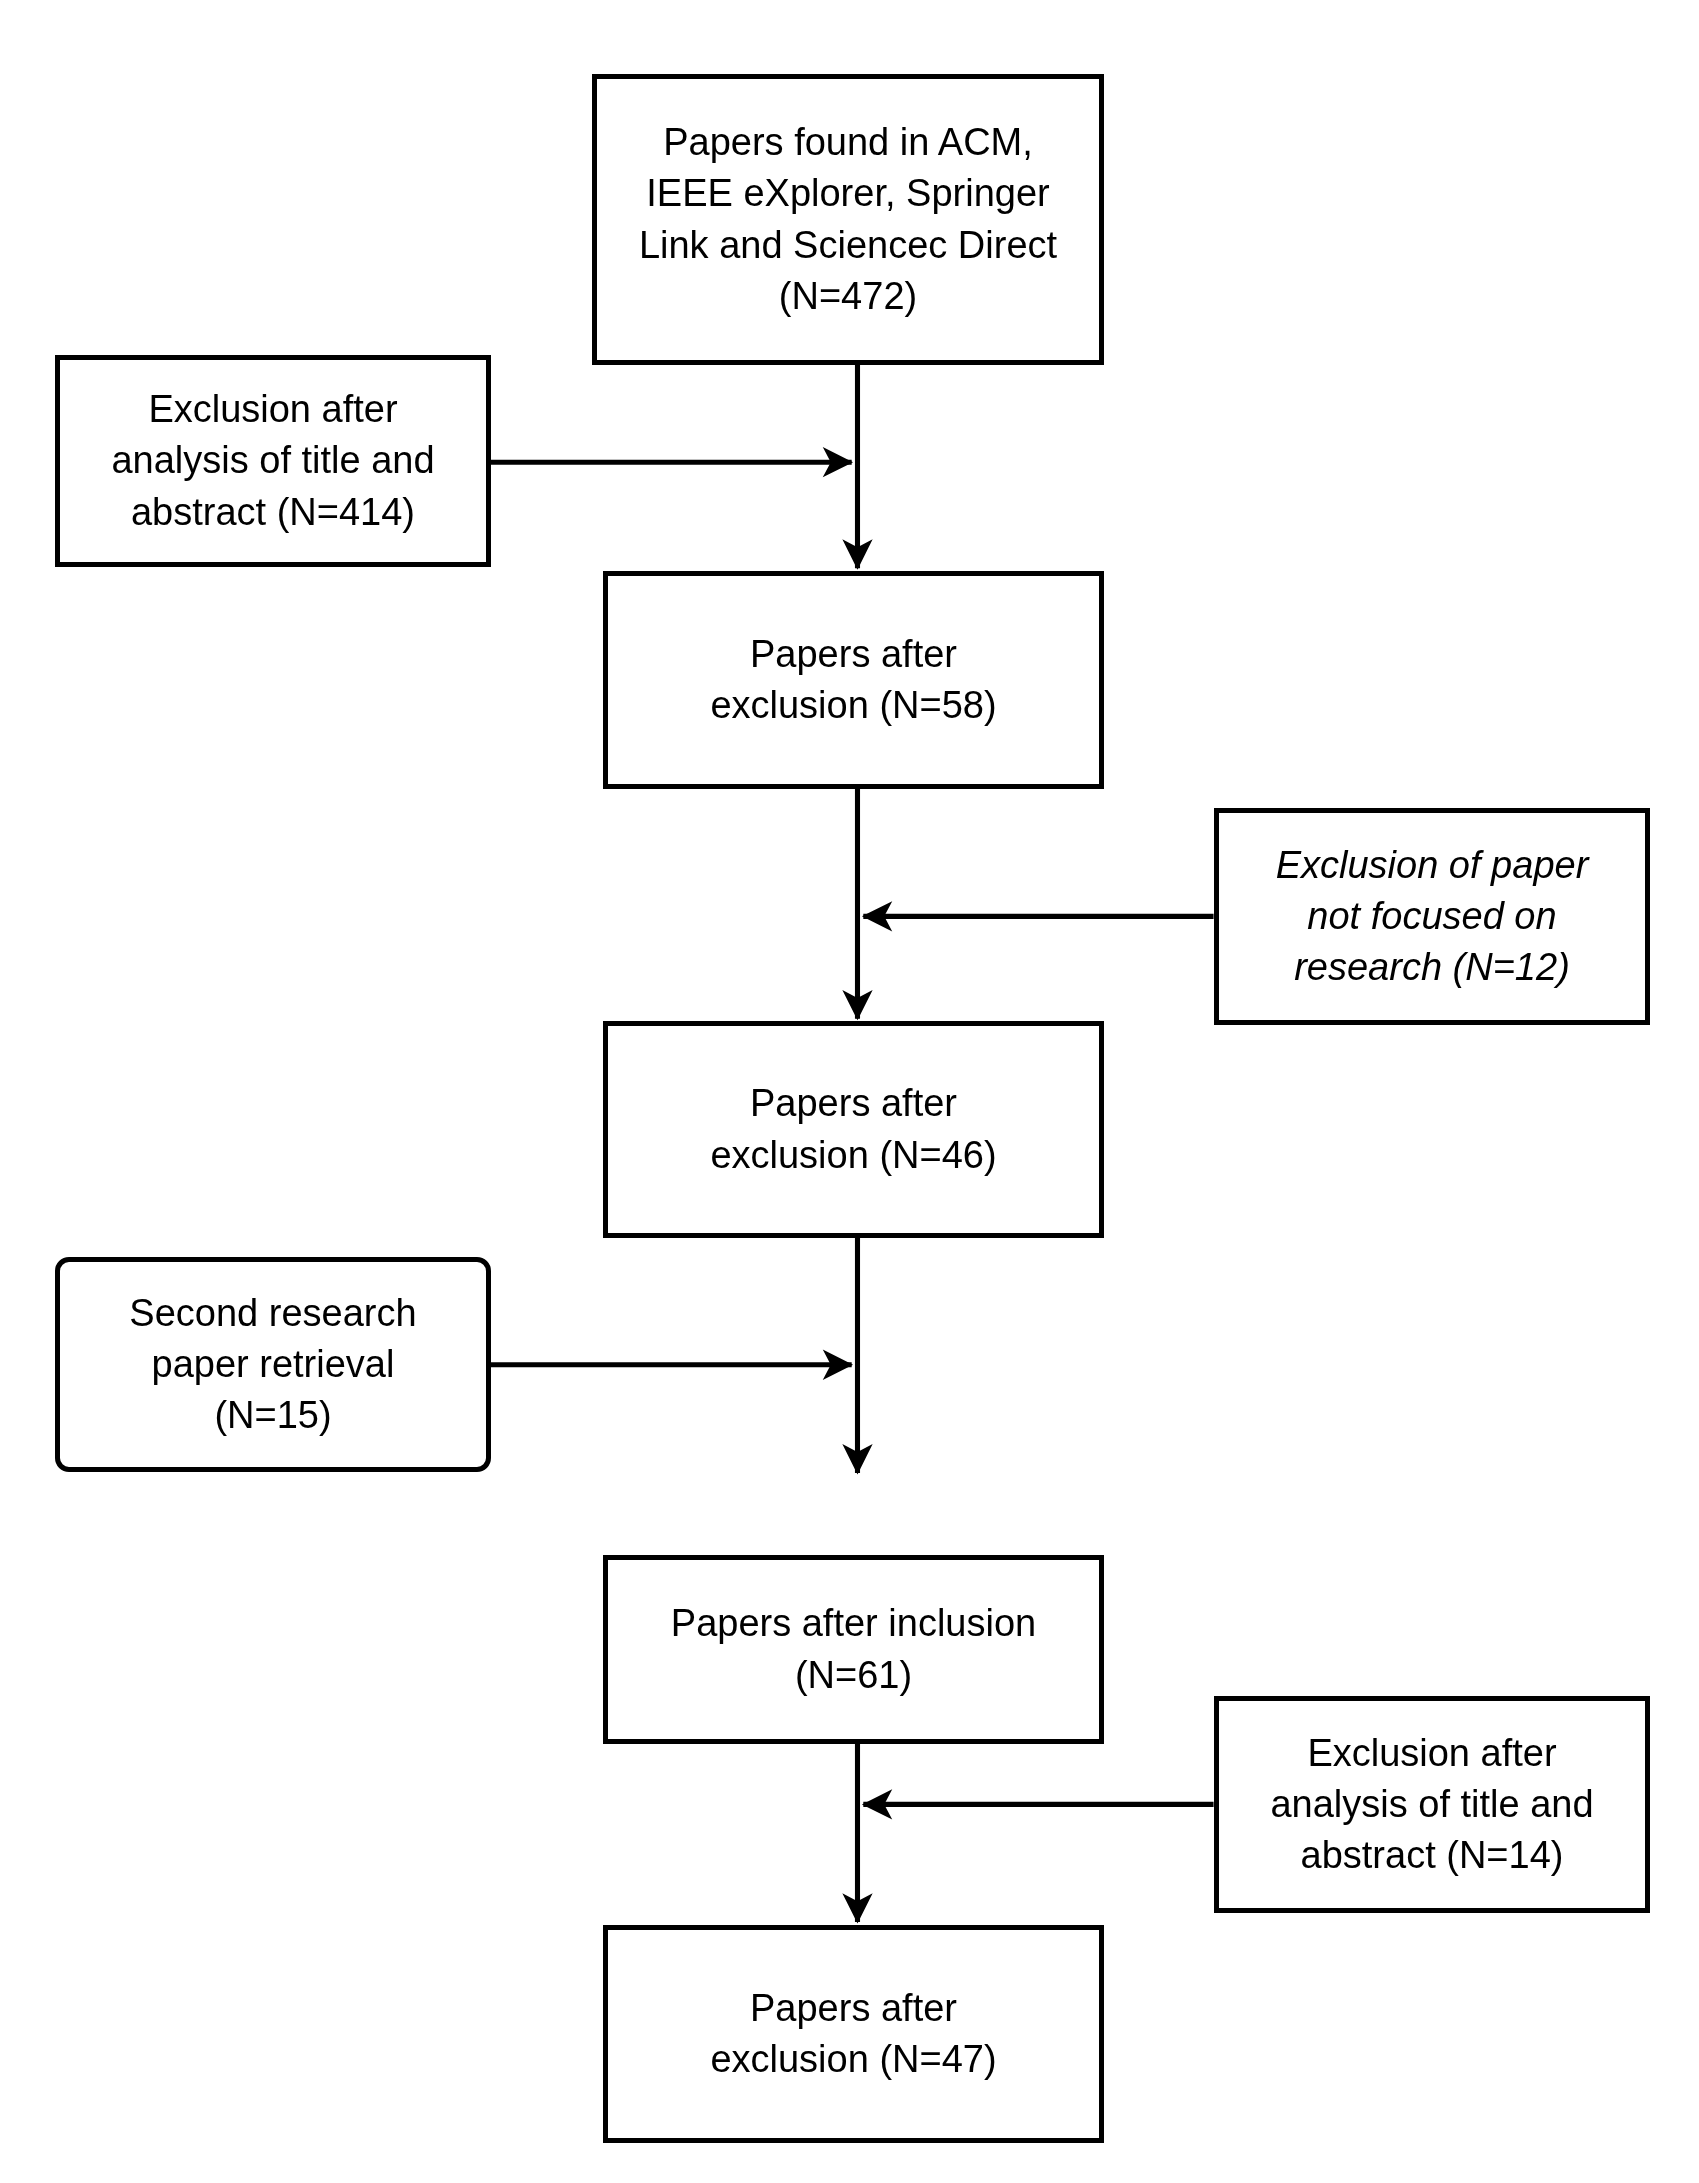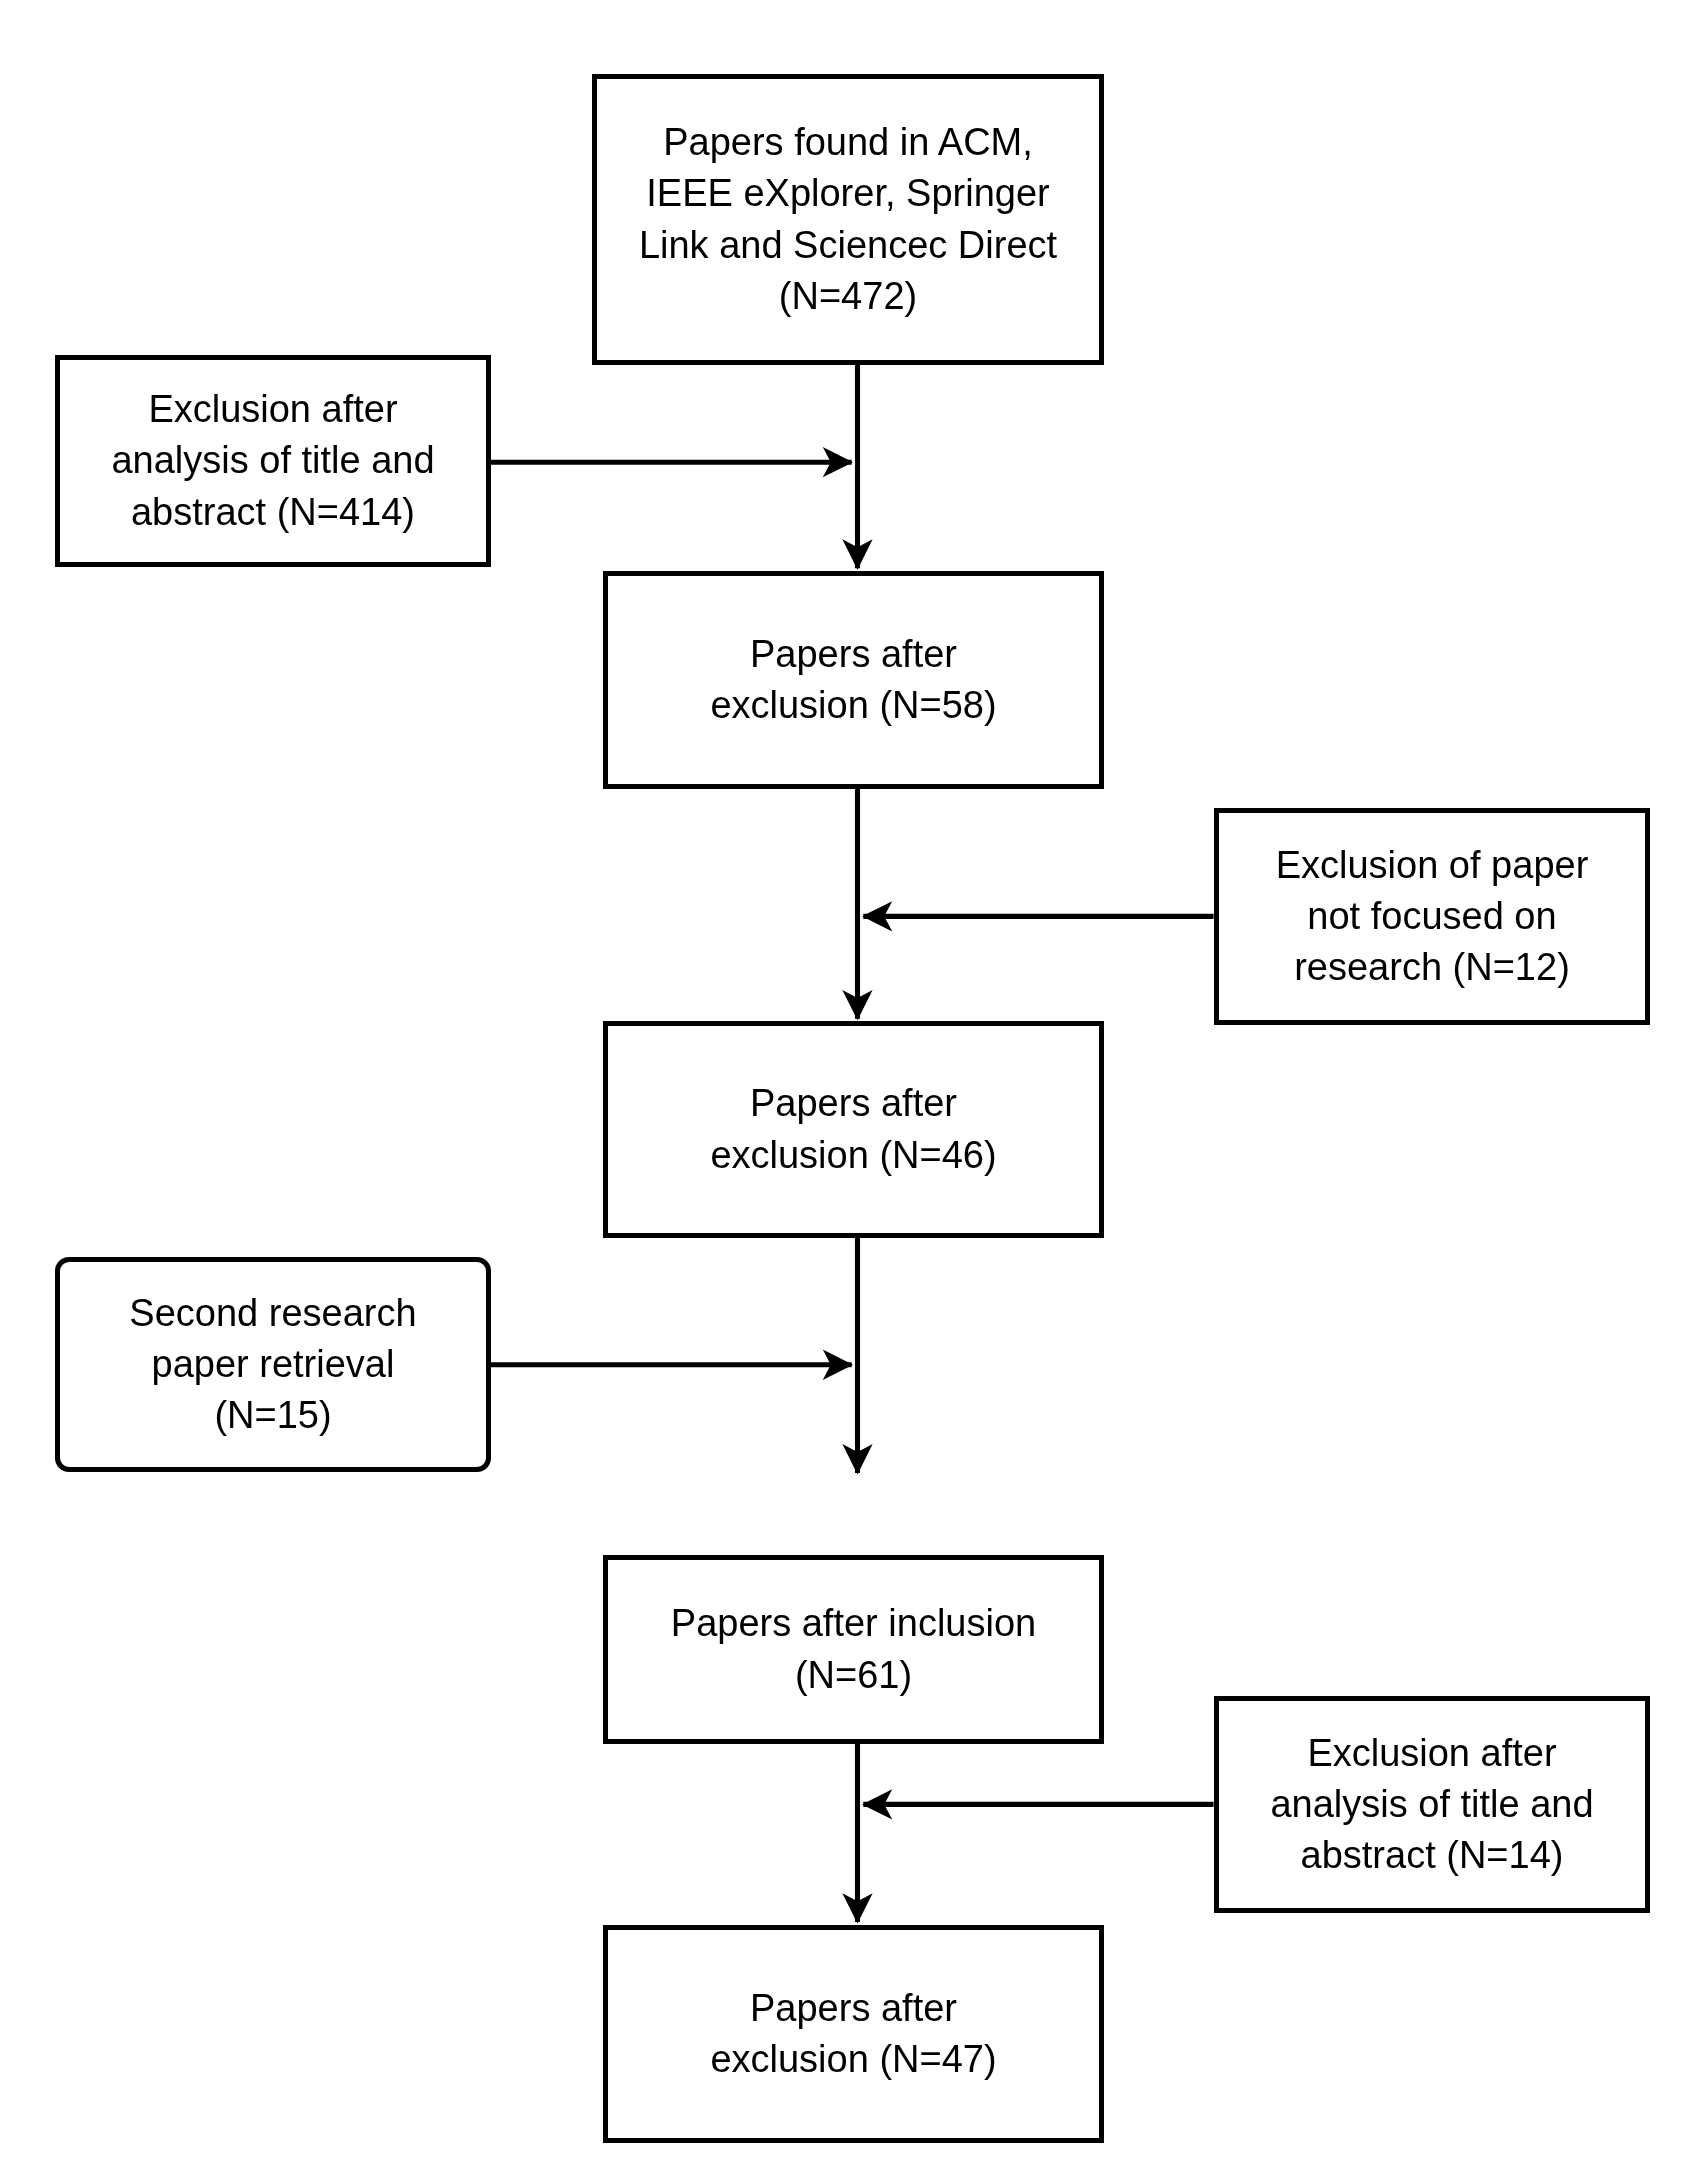--- a/index.html
+++ b/index.html
@@ -28,21 +28,21 @@
   .node .label {
     font-size: 38px;
     line-height: 1.35;
     color: #000000;
     white-space: pre-line;
   }
   
   #n-source   { left: 592px;  top: 36px;   width: 512px; height: 291px; margin-top: 38px; }
   #n-excl414  { left: 55px;   top: 355px;  width: 436px; height: 212px; }
   #n-after58  { left: 603px;  top: 571px;  width: 501px; height: 218px; }
-  #n-excl12   { left: 1214px; top: 808px; width: 436px; height: 217px; }
+  #n-excl12   { left: 1214px; top: 808px; width: 436px; height: 217px; font-style: italic; }
   #n-after46  { left: 603px;  top: 1021px; width: 501px; height: 217px; }
   #n-second15 { left: 55px;   top: 1257px; width: 436px; height: 215px; border-radius: 14px; }
   #n-after61  { left: 603px;  top: 1555px; width: 501px; height: 189px; }
   #n-excl14   { left: 1214px; top: 1696px; width: 436px; height: 217px; }
   #n-after47  { left: 603px;  top: 1925px; width: 501px; height: 218px; }
 </style>
 </head>
 <body>
 
 <div id="canvas">

